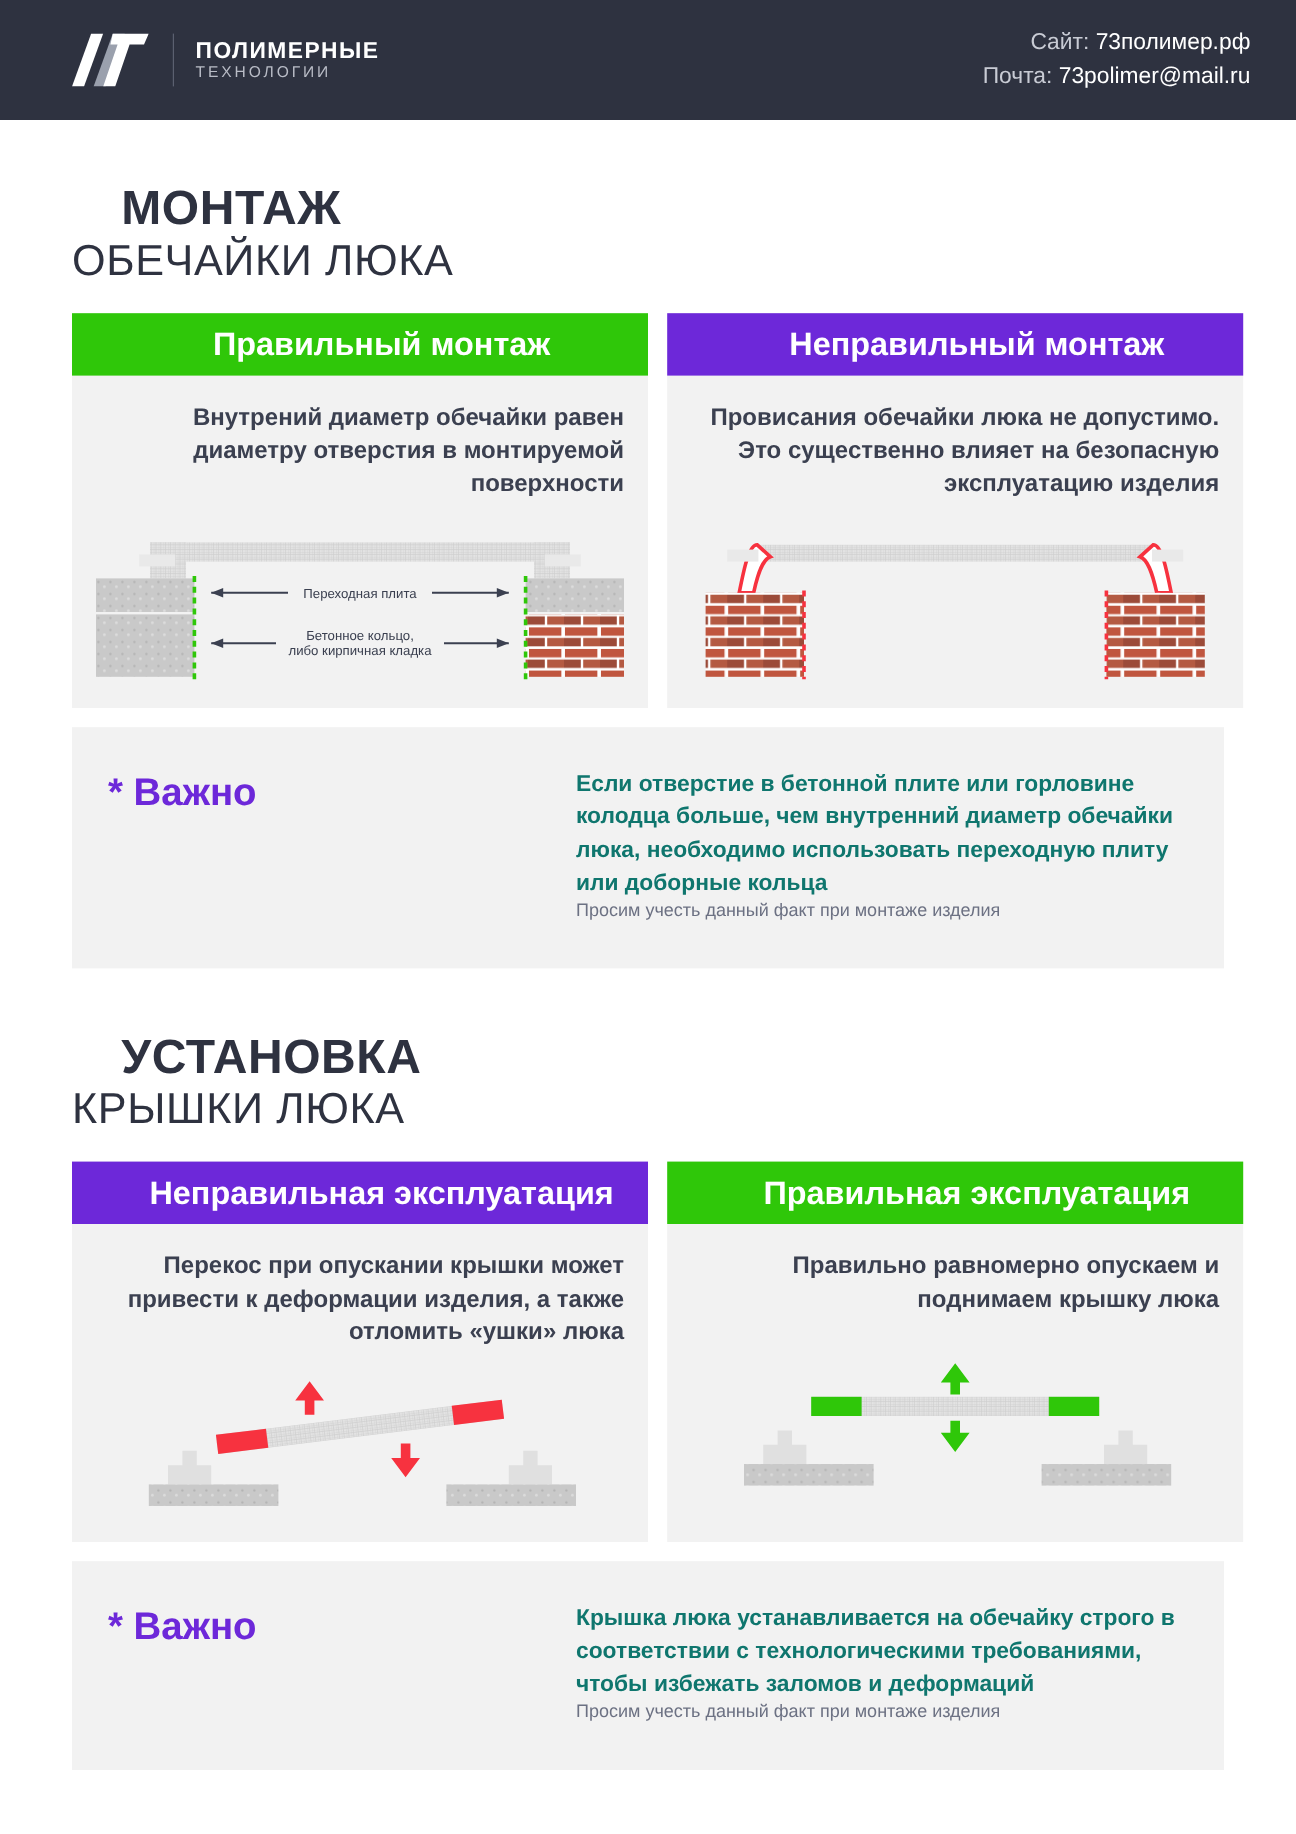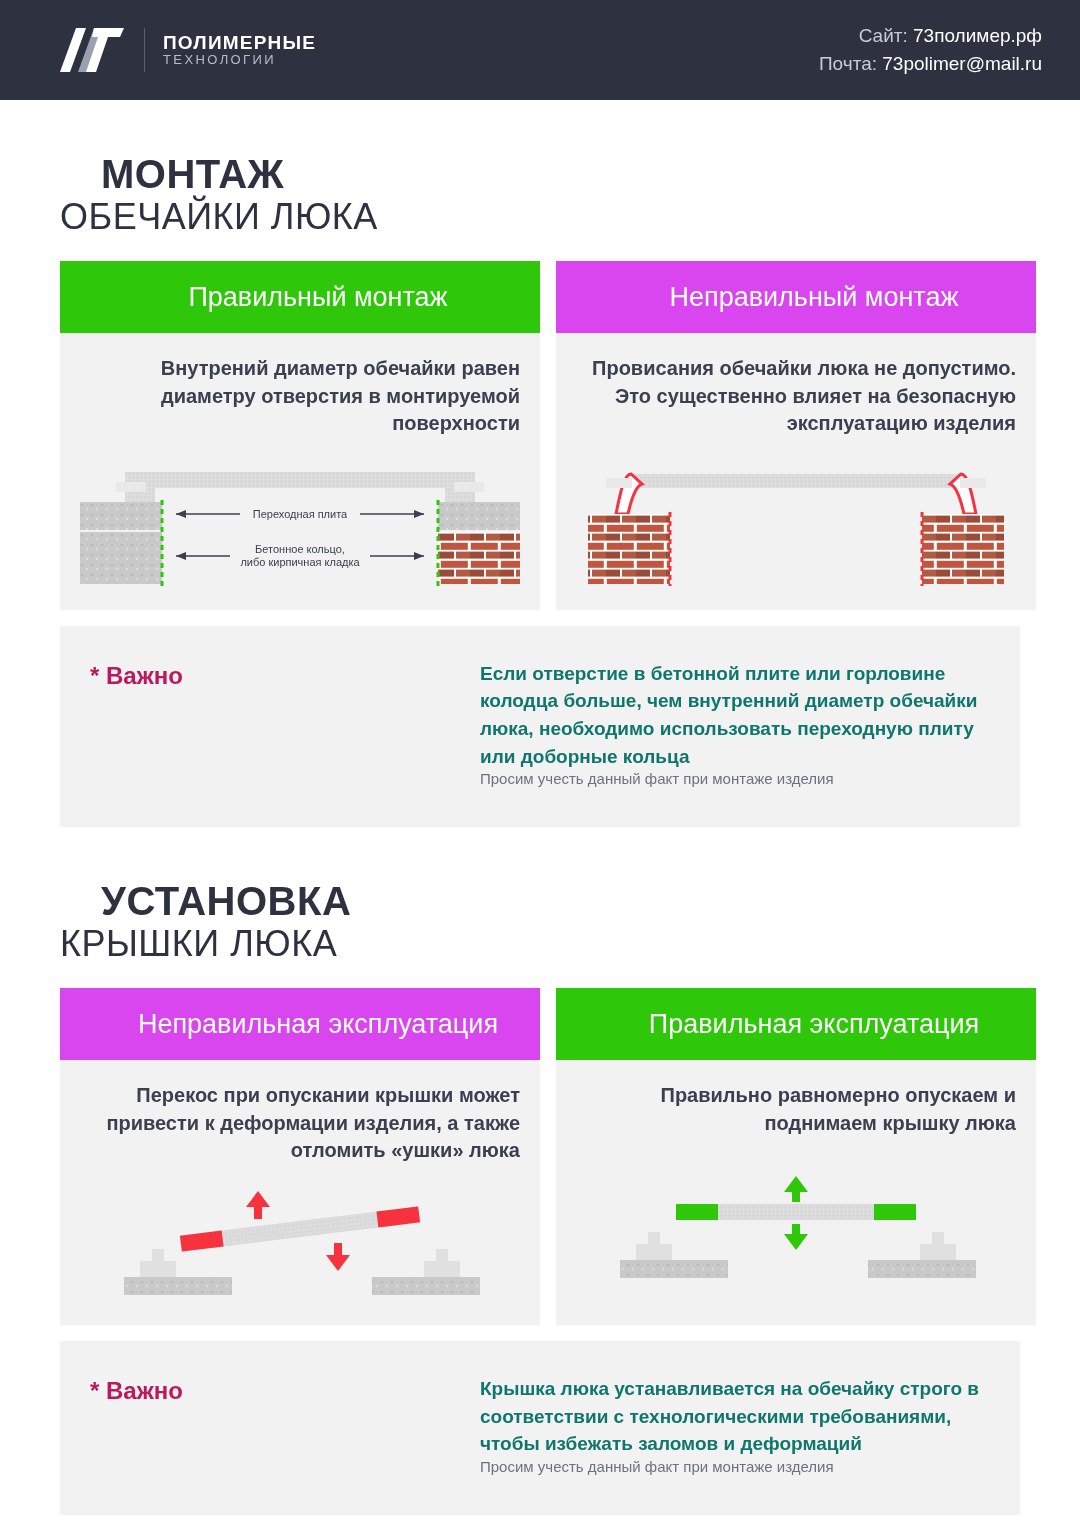--- a/index.html
+++ b/index.html
@@ -87,31 +87,31 @@
   
   .compare {
     display: flex;
     gap: 16px;
   }
   .panel {
     flex: 1;
     background: #f2f2f2;
   }
   .panel-head {
-    height: 72px;
+    height: 52px;
     display: flex;
     align-items: center;
     justify-content: center;
     color: #ffffff;
     font-size: 27px;
-    font-weight: normal;
+    font-weight: bold;
     padding-left: 36px;
   }
   .head-ok { background: #2fc709; }
-  .head-bad { background: #d946ef; }
+  .head-bad { background: #6d28d9; }
   .panel-body {
     padding: 22px 20px 18px;
   }
   .panel-desc {
     text-align: right;
     font-size: 20px;
     font-weight: bold;
     color: #3b4050;
     line-height: 1.38;
     min-height: 66px;
@@ -131,22 +131,22 @@
     background: #f2f2f2;
     display: flex;
     padding: 34px 40px 40px 30px;
   }
   .imp-left {
     width: 390px;
     flex: none;
     padding-top: 2px;
   }
   .imp-label {
-    color: #be185d;
-    font-size: 24px;
+    color: #6d28d9;
+    font-size: 32px;
     font-weight: bold;
   }
   .imp-right { flex: 1; }
   .imp-main {
     font-size: 19px;
     font-weight: bold;
     color: #0f766e;
     line-height: 1.45;
   }
   .imp-sub {

